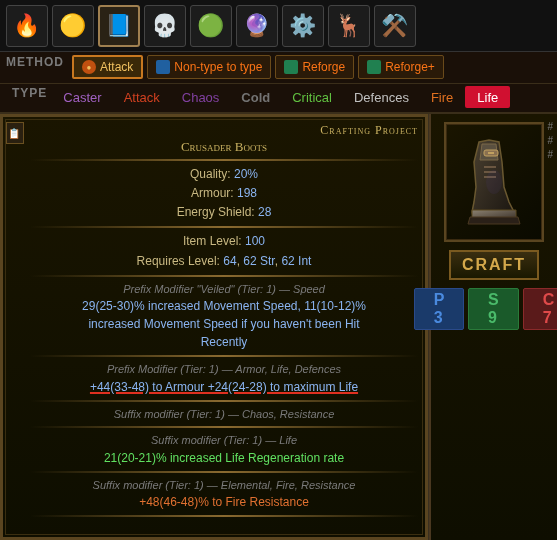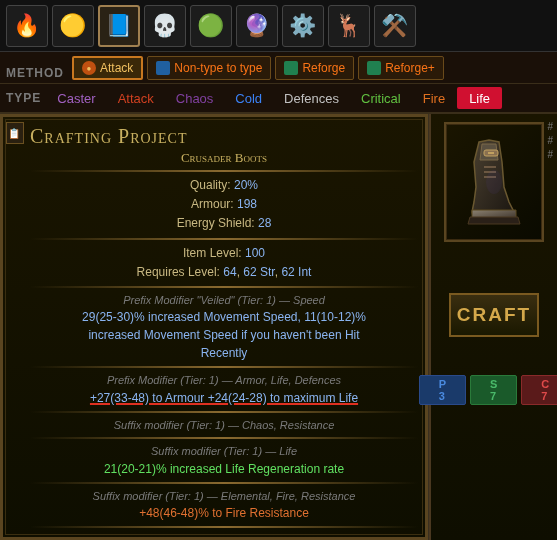--- a/index.html
+++ b/index.html
@@ -35,21 +35,21 @@
       font-size: 22px;
     }
     .icon-slot.active {
       border: 2px solid #a08050;
       background: #2a2215;
     }
 
     
     .method-bar {
       display: flex;
-      align-items: flex-end;
+      align-items: flex-start;
       background: #1a1008;
       border-bottom: 1px solid #3a2e1a;
       padding: 3px 6px;
       gap: 4px;
       height: 32px;
     }
     .method-label {
       color: #7a7a7a;
       font-size: 12px;
       font-family: Arial, sans-serif;
@@ -100,24 +100,24 @@
       width: 14px;
       height: 14px;
       background: #208050;
       border-radius: 2px;
       font-size: 8px;
     }
 
     
     .type-bar {
       display: flex;
-      align-items: center;
+      align-items: flex-start;
       background: #1a1008;
       border-bottom: 2px solid #3a2e1a;
-      padding: 2px 6px;
+      padding: 2px 12px;
       gap: 2px;
       height: 30px;
     }
     .type-label {
       color: #7a7a7a;
       font-size: 12px;
       font-family: Arial, sans-serif;
       font-weight: bold;
       letter-spacing: 1px;
       margin-right: 4px;
@@ -128,21 +128,21 @@
       font-family: Arial, sans-serif;
       cursor: pointer;
       border-radius: 2px;
       height: 22px;
       display: flex;
       align-items: center;
     }
     .type-tab.attack { color: #d04020; }
     .type-tab.caster { color: #a060c0; }
     .type-tab.chaos { color: #8040a0; }
-    .type-tab.cold { color: #3b82f6; }
+    .type-tab.cold { color: #737373; font-weight: bold; }
     .type-tab.critical { color: #60c040; }
     .type-tab.defences { color: #c0c0c0; }
     .type-tab.fire { color: #e07020; }
     .type-tab.life {
       color: #e02020;
       background: #d01030;
       color: #fff;
       padding: 2px 12px;
     }
 
@@ -176,22 +176,22 @@
       border: 1px solid #3a2e10;
     }
 
     .content-inner {
       padding: 8px 10px;
       position: relative;
       z-index: 1;
     }
 
     .item-title {
-      text-align: left;
-      font-size: 20px;
+      text-align: right;
+      font-size: 12px;
       font-variant: small-caps;
       color: #c8b060;
       letter-spacing: 1px;
       line-height: 1.4;
     }
     .item-subtitle {
       text-align: center;
       font-size: 13px;
       font-variant: small-caps;
       color: #c8b060;
@@ -290,47 +290,45 @@
     }
 
     
     .boot-svg {
       width: 80px;
       height: 100px;
     }
 
     .craft-btn {
       width: 90px;
-      height: 44px;
+      height: 30px;
       background: linear-gradient(180deg, #3a2e10, #1a1800);
       border: 2px solid #7a5a20;
       color: #d4a84b;
       font-family: Arial, sans-serif;
-      font-size: 19px;
+      font-size: 16px;
       font-weight: bold;
       letter-spacing: 2px;
       cursor: pointer;
       display: flex;
       align-items: center;
       justify-content: center;
-      margin-top: 43px;
     }
 
     .psc-row {
       display: flex;
       gap: 4px;
       align-items: center;
     }
     .psc-badge {
       padding: 2px 19px;
-      font-size: 11px;
+      font-size: 16px;
       font-family: Arial, sans-serif;
       font-weight: bold;
       border-radius: 2px;
-      margin-top: 30px;
     }
     .psc-p { background: #1a3a6a; color: #4a8adf; border: 1px solid #2a4a8a; }
     .psc-s { background: #1a5a2a; color: #4aba6a; border: 1px solid #2a7a3a; }
     .psc-c { background: #5a1a1a; color: #df4a4a; border: 1px solid #8a2a2a; }
 
     .right-corner-text {
       position: absolute;
       top: 6px;
       right: 4px;
       font-size: 10px;
@@ -374,22 +372,22 @@
     <span>Reforge+</span>
   </button>
 </div>
 
 <div class="type-bar">
   <span class="type-label">TYPE</span>
   <span class="type-tab caster">Caster</span>
   <span class="type-tab attack">Attack</span>
   <span class="type-tab chaos">Chaos</span>
   <span class="type-tab cold">Cold</span>
+  <span class="type-tab critical">Critical</span>
   <span class="type-tab defences">Defences</span>
-  <span class="type-tab critical">Critical</span>
   <span class="type-tab fire">Fire</span>
   <span class="type-tab life">Life</span>
 </div>
 
 <div class="main-area">
 
   <div class="left-panel">
     <div class="border-deco"></div>
     <div class="note-icon">📋</div>
     <div class="content-inner">
@@ -428,21 +426,21 @@
 
         <div class="stat-block">
           <div class="mod-header">Prefix Modifier "Veiled" (Tier: 1) — Speed</div>
           <div class="mod-value">29(25-30)% increased Movement Speed, 11(10-12)%<br>increased Movement Speed if you haven't been Hit<br>Recently</div>
         </div>
 
         <div class="divider"></div>
 
         <div class="stat-block">
           <div class="mod-header">Prefix Modifier (Tier: 1) — Armor, Life, Defences</div>
-          <div class="mod-value highlight">+27(33-48) to Armour +24(24-28) to maximum Life</div>
+          <div class="mod-value highlight">+44(33-48) to Armour +24(24-28) to maximum Life</div>
         </div>
 
         <div class="divider"></div>
 
         <div class="stat-block">
           <div class="mod-header">Suffix modifier (Tier: 1) — Chaos, Resistance</div>
         </div>
 
         <div class="divider"></div>
 
@@ -499,17 +497,17 @@
         <path d="M16,85 L64,85 L66,92 L14,92 Z" fill="#2a2018" stroke="#4a3820" stroke-width="1"></path>
 
         <ellipse cx="40" cy="50" rx="8" ry="12" fill="rgba(100,80,200,0.08)"></ellipse>
       </svg>
     </div>
 
     <button class="craft-btn">CRAFT</button>
 
     <div class="psc-row">
       <span class="psc-badge psc-p">P 3</span>
-      <span class="psc-badge psc-s">S 7</span>
+      <span class="psc-badge psc-s">S 9</span>
       <span class="psc-badge psc-c">C 7</span>
     </div>
   </div>
 </div>
 
 </body></html>

